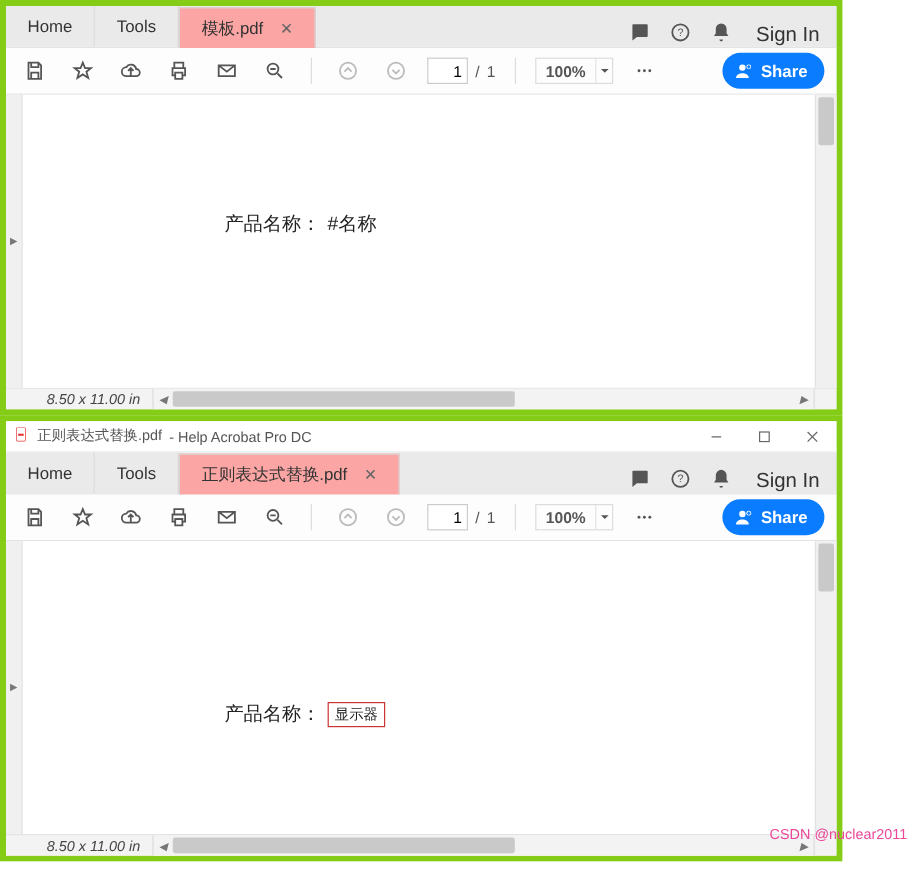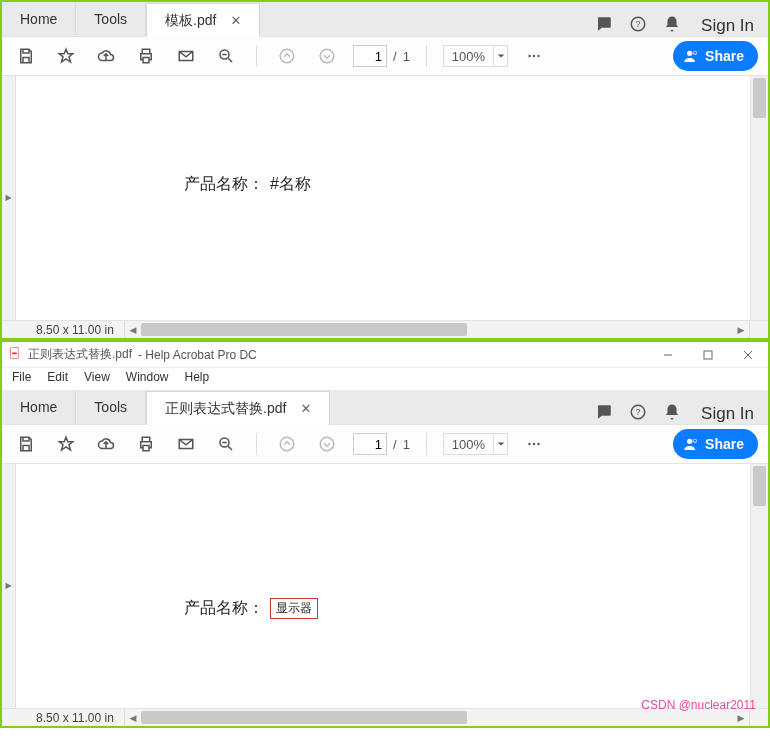--- a/index.html
+++ b/index.html
@@ -1,66 +1,66 @@
 <!DOCTYPE html>
 <html><head>
 <meta charset="utf-8">
 <style>
   * { box-sizing: border-box; margin: 0; padding: 0; }
   body { font-family: "Segoe UI", Arial, sans-serif; font-size: 13px; background: #fff; width: 770px; }
-  .window { width: 770px; border: 2px solid #84cc16; }
+  .window { width: 702px; border: 5px solid #84cc16; }
 
   
   .titlebar { display: flex; align-items: center; height: 26px; background: #fff; border-bottom: 1px solid #eee; font-size: 12px; color: #555; }
   .titlebar .tb-left { display: flex; align-items: center; gap: 6px; padding-left: 6px; flex: 1; }
   .titlebar .wbtn { width: 40px; height: 100%; display: flex; align-items: center; justify-content: center; color: #666; }
   .titlebar .pdf-ico svg { width: 14px; height: 14px; }
   .menubar { display: flex; gap: 16px; padding: 2px 10px 6px 10px; font-size: 12px; color: #333; background: #fff; }
 
   
   .tabs { display: flex; align-items: flex-end; height: 34px; background: #eaeaea; position: relative; }
   .tab { padding: 0 18px; height: 34px; display: flex; align-items: center; gap: 10px; color: #333; font-size: 14px; border-right: 1px solid #ddd; }
   .tab.static { background: transparent; }
-  .tab.active { background: #ffffff; border-top: 1px solid #d6d6d6; border-left: 1px solid #d6d6d6; border-right: 1px solid #d6d6d6; border-bottom: none; position: relative; top: 1px; }
+  .tab.active { background: #fca5a5; border-top: 1px solid #d6d6d6; border-left: 1px solid #d6d6d6; border-right: 1px solid #d6d6d6; border-bottom: none; position: relative; top: 1px; }
   .tab .close { font-size: 13px; color: #666; padding-left: 4px; }
   .tabs-right { margin-left: auto; display: flex; align-items: center; gap: 16px; padding-right: 14px; }
   .tabs-right .tr-ico { color: #555; }
   .tabs-right .tr-ico svg { width: 18px; height: 18px; }
   .signin { color: #333; font-size: 17px; padding-left: 4px; }
 
   
   .toolbar { display: flex; align-items: center; height: 40px; background: #fdfdfd; border-top: 1px solid #e3e3e3; border-bottom: 1px solid #e3e3e3; padding: 0 10px; gap: 12px; }
   .toolbar .tb-btn { display: flex; align-items: center; justify-content: center; width: 28px; height: 28px; color: #555; }
   .toolbar .tb-btn svg { width: 18px; height: 18px; }
   .toolbar .tb-btn.disabled { color: #bbb; }
   .sep { width: 1px; height: 22px; background: #ddd; margin: 0 4px; }
   .pagebox { display: flex; align-items: center; gap: 6px; color: #555; }
   .pagebox input { width: 34px; height: 22px; text-align: right; border: 1px solid #ccc; font-size: 13px; padding-right: 4px; }
-  .zoombox { display: flex; align-items: center; gap: 0; color: #555; border: 1px solid #dcdcdc; height: 22px; }
+  .zoombox { display: flex; align-items: center; gap: 0; color: #555; border: 1px solid #dcdcdc; height: 22px; font-weight: bold; }
   .zoombox span.val { padding: 0 8px; min-width: 44px; text-align: right; }
   .zoombox .dd { width: 14px; height: 20px; display: flex; align-items: center; justify-content: center; border-left: 1px solid #e3e3e3; }
   .sharebtn { margin-left: auto; background: #0a7cff; color: #fff; border-radius: 18px; height: 30px; padding: 0 14px 0 10px; display: flex; align-items: center; gap: 6px; font-size: 14px; font-weight: 600; }
   .sharebtn svg { width: 16px; height: 16px; fill: #fff; }
 
   
   .docwrap { position: relative; height: 244px; background: #f2f2f2; display: flex; }
   .docwrap.h2 { height: 244px; }
   .left-handle { width: 14px; background: #f0f0f0; display: flex; align-items: center; justify-content: center; color: #777; border-right: 1px solid #e0e0e0; }
   .left-handle .tri { font-size: 8px; line-height: 1; }
   .docinner { flex: 1; position: relative; overflow: hidden; background: #fff; }
   .docpage { position: absolute; left: 0; top: 0; width: 720px; background: #fff; padding: 40px 150px; }
   .docline { font-size: 16px; color: #222; display: inline-flex; align-items: center; gap: 6px; white-space: nowrap; margin-left: 18px; }
   .pos1 .docline { margin-top: 58px; }
   .pos2 .docline { margin-top: 94px; }
   .redbox { border: 1px solid #c33; padding: 1px 5px; color: #222; font-size: 12px; }
   .vscroll { width: 18px; background: #f0f0f0; border-left: 1px solid #e3e3e3; position: relative; }
   .vscroll .thumb { position: absolute; left: 2px; right: 2px; top: 2px; height: 40px; background: #c9c9c9; border-radius: 2px; }
 
   
-  .status { display: flex; align-items: center; height: 18px; background: #f3f3f3; border-top: 1px solid #e3e3e3; font-size: 12px; color: #444; }
+  .status { display: flex; align-items: center; height: 18px; background: #f3f3f3; border-top: 1px solid #e3e3e3; font-size: 12px; color: #444; font-style: italic; }
   .status .dim { padding: 0 10px 0 34px; }
   .status .hscroll { flex: 1; display: flex; align-items: center; height: 100%; border-left: 1px solid #ddd; border-right: 1px solid #ddd; background: #f3f3f3; position: relative; }
   .status .hscroll .arr { width: 16px; display: flex; align-items: center; justify-content: center; font-size: 9px; color: #777; }
   .status .hscroll .track { flex: 1; height: 100%; position: relative; }
   .status .hscroll .hthumb { position: absolute; top: 2px; bottom: 2px; left: 0; width: 55%; background: #c9c9c9; border-radius: 2px; }
   .status .corner { width: 18px; height: 100%; }
 
   .watermark { position: absolute; right: 14px; bottom: 16px; color: #ec4899; font-size: 12px; pointer-events: none; }
   .outer { position: relative; width: 770px; }
 </style>
@@ -226,27 +226,20 @@
             <rect x="1" y="1" width="8" height="8" fill="none" stroke="currentColor"></rect>
           </svg>
         </div>
     <div class="wbtn">
           <svg width="10" height="10" viewBox="0 0 10 10">
             <path stroke="currentColor" d="M1 1l8 8M9 1l-8 8"></path>
           </svg>
         </div>
   </div>
 
-  <div class="menubar">
-    <span>File</span>
-    <span>Edit</span>
-    <span>View</span>
-    <span>Window</span>
-    <span>Help</span>
-  </div>
 
   <div class="tabs">
     <div class="tab static">
           <span>Home</span>
         </div>
     <div class="tab static">
           <span>Tools</span>
         </div>
     <div class="tab active">
       <span>正则表达式替换.pdf</span>

